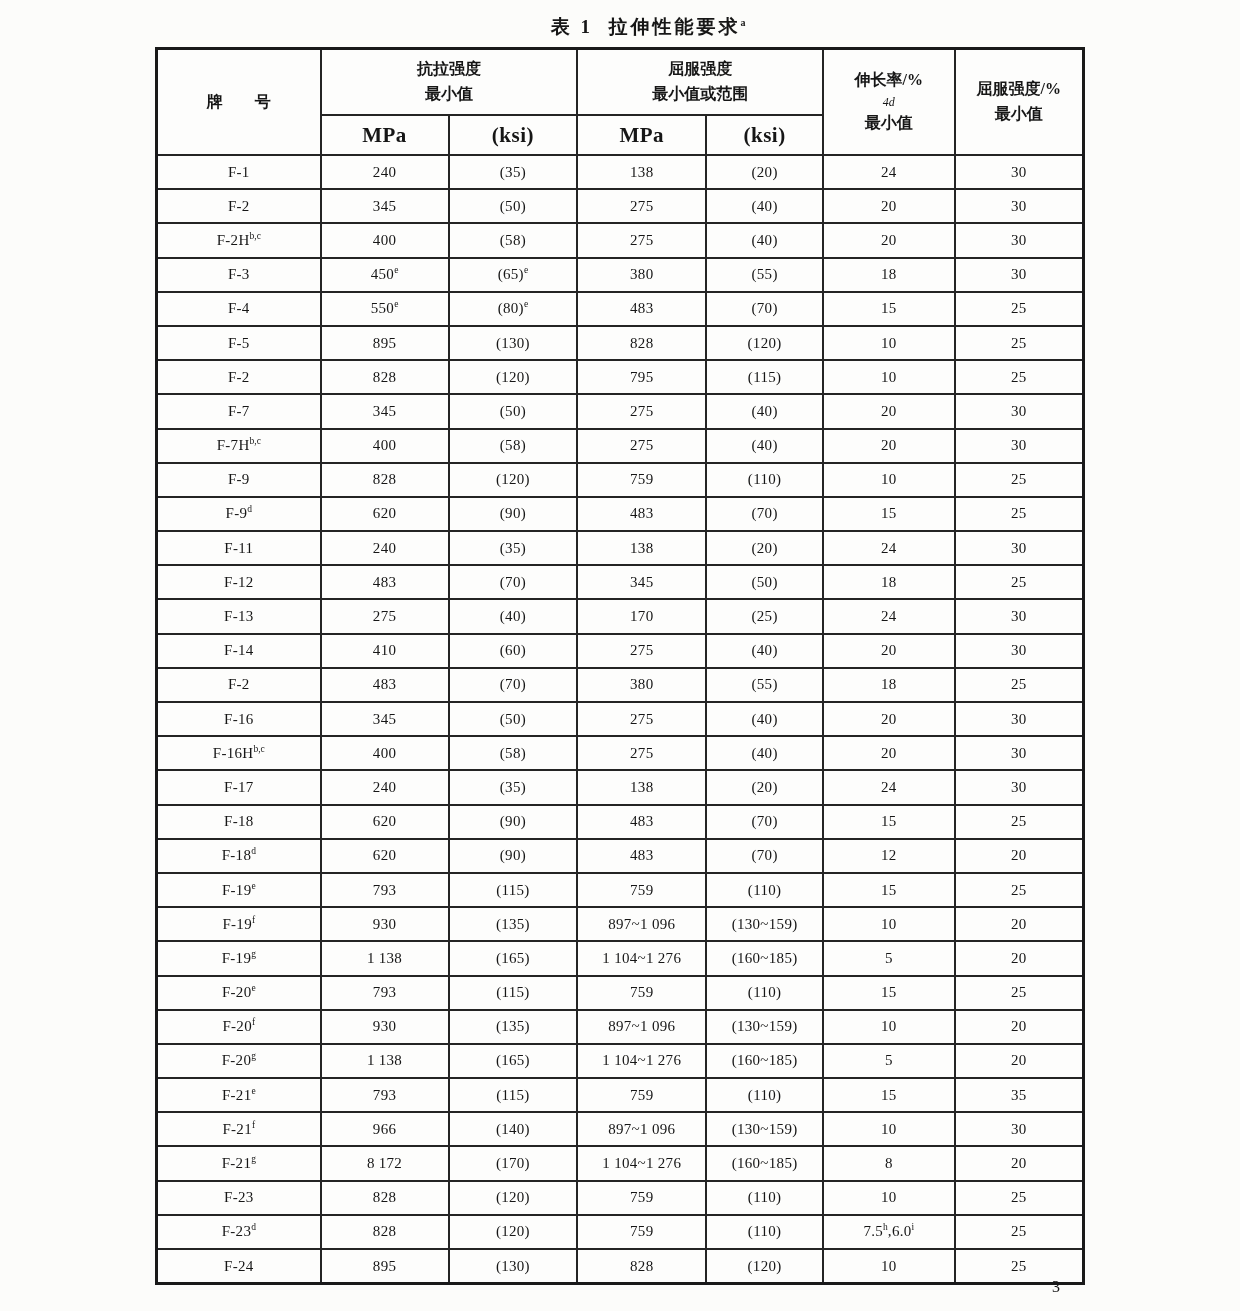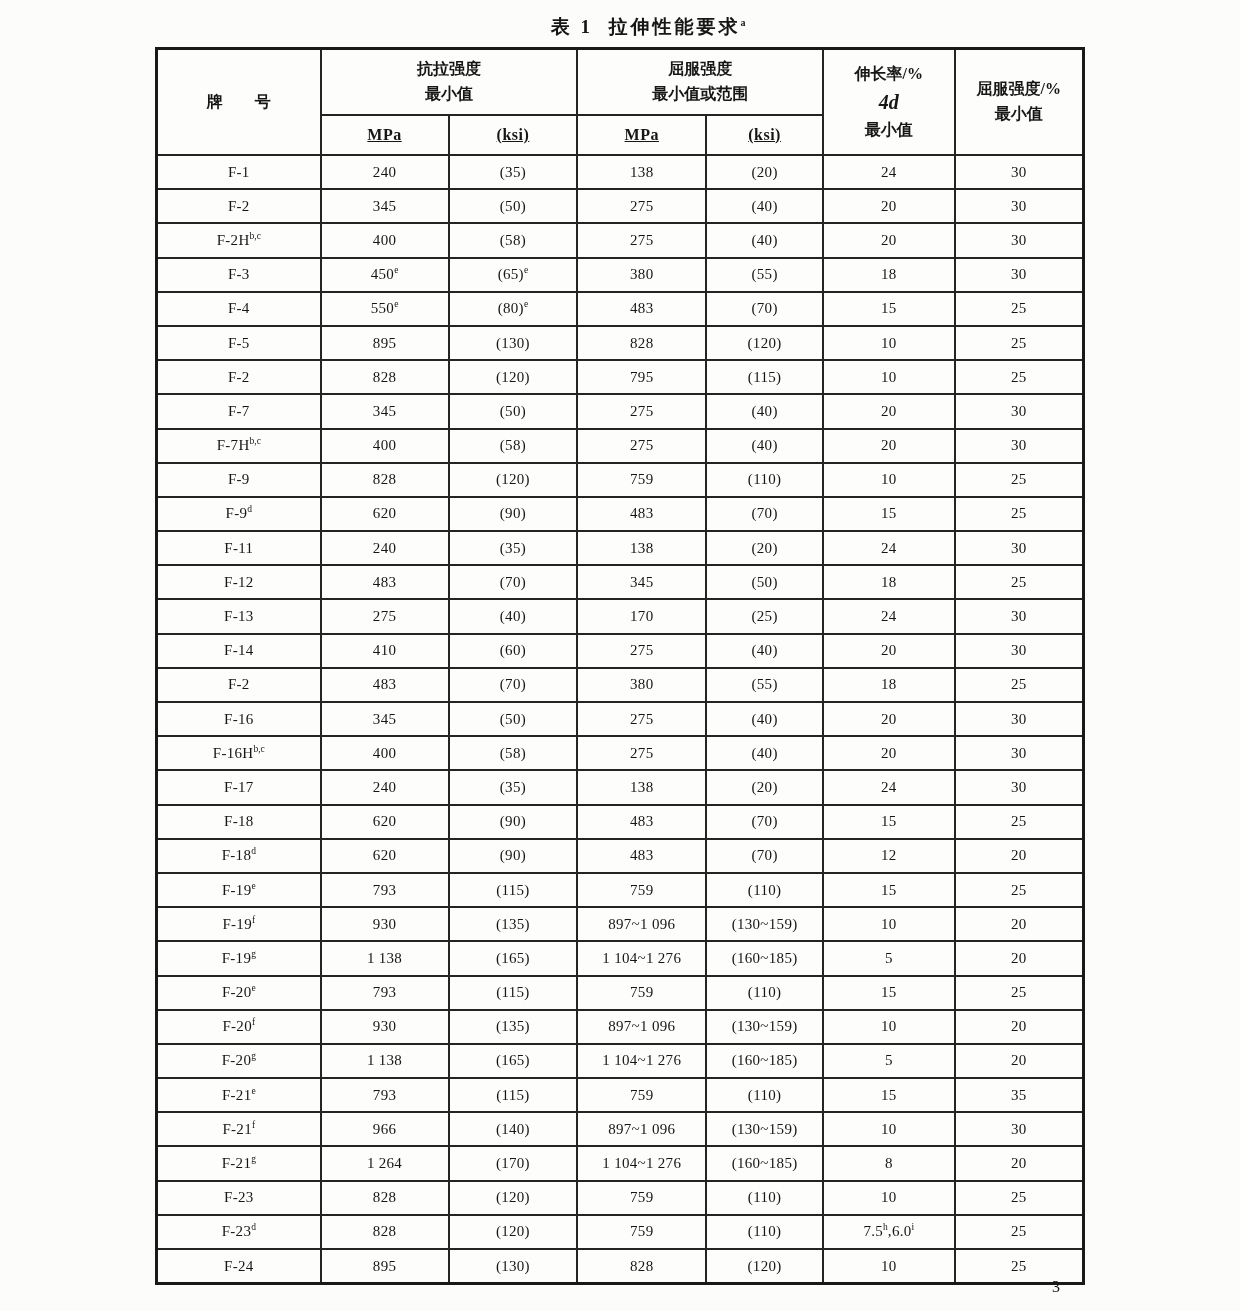--- a/index.html
+++ b/index.html
@@ -55,31 +55,30 @@
   thead th {
     font-weight: bold;
     font-size: 16px;
     line-height: 1.55;
   }
   thead tr.group-row th {
     height: 64px;
   }
   thead tr.unit-row th {
     height: 38px;
-    font-size: 16px;
+    font-size: 21px;
     letter-spacing: 0.5px;
-    text-decoration: underline;
   }
   thead .hdr-line {
     display: block;
   }
   thead .italic-line {
     font-style: italic;
-    font-weight: bold;
-    font-size: 20px;
+    font-weight: normal;
+    font-size: 12px;
   }
   tbody td {
     height: 32.2px;
     font-size: 15px;
     letter-spacing: 0.3px;
     white-space: nowrap;
   }
   tbody td sup,
   thead th sup {
     font-size: 9.5px;
@@ -398,21 +397,21 @@
           <td>F-21<sup>f</sup></td>
           <td>966</td>
           <td>(140)</td>
           <td>897~1 096</td>
           <td>(130~159)</td>
           <td>10</td>
           <td>30</td>
         </tr>
         <tr>
           <td>F-21<sup>g</sup></td>
-          <td>1 264</td>
+          <td>8 172</td>
           <td>(170)</td>
           <td>1 104~1 276</td>
           <td>(160~185)</td>
           <td>8</td>
           <td>20</td>
         </tr>
         <tr>
           <td>F-23</td>
           <td>828</td>
           <td>(120)</td>

